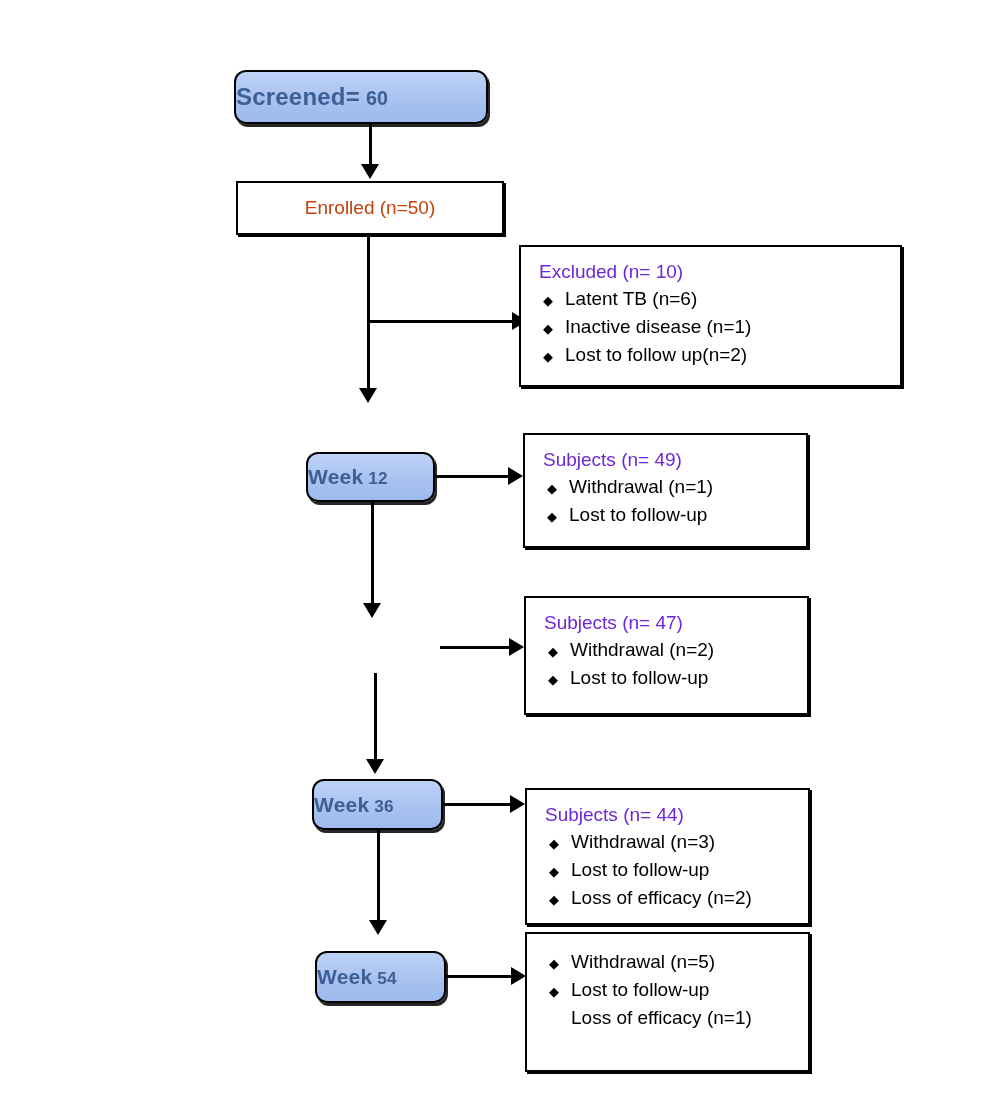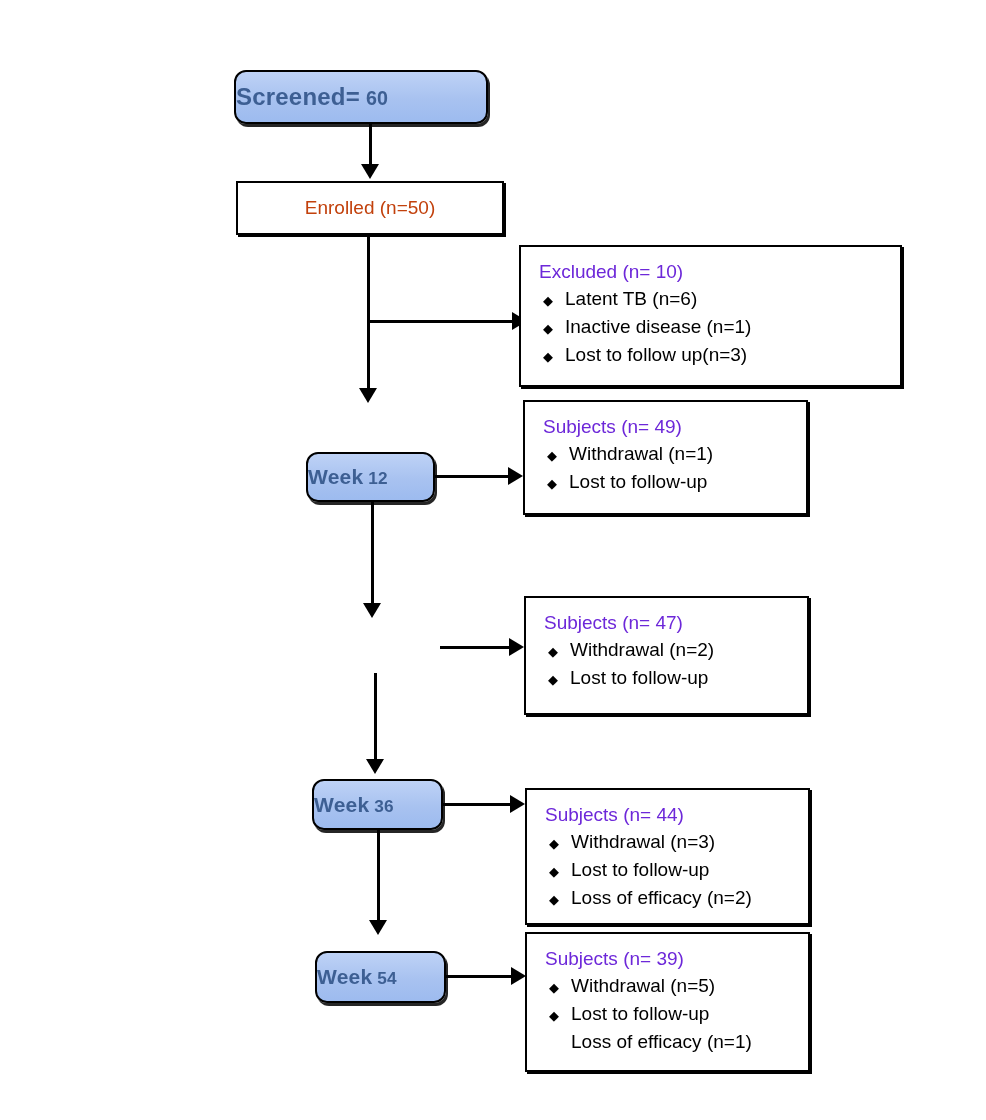--- a/index.html
+++ b/index.html
@@ -140,33 +140,33 @@
     <div class="list-item">
       <span class="bullet">◆</span>
       <span>Latent TB (n=6)</span>
     </div>
     <div class="list-item">
       <span class="bullet">◆</span>
       <span>Inactive disease (n=1)</span>
     </div>
     <div class="list-item">
       <span class="bullet">◆</span>
-      <span>Lost to follow up(n=3)</span>
+      <span>Lost to follow up(n=2)</span>
     </div>
   </div>
 
   <div class="node rbox" style="left:306px; top:452px; width:129px; height:50px;">
     <span class="rbox-label" style="font-size:21px;">
       <span>Week</span><span class="num" style="margin-left:5px;">12</span>
     </span>
   </div>
   <div class="hline" style="left:435px; top:475px; width:76px;"></div>
   <div class="arrow-right" style="left:508px; top:467px;"></div>
 
-  <div class="node box listbox" style="left:523px; top:400px; width:285px; height:115px;">
+  <div class="node box listbox" style="left:523px; top:433px; width:285px; height:115px;">
     <div class="list-head">Subjects (n= 49)</div>
     <div class="list-item">
       <span class="bullet">◆</span>
       <span>Withdrawal (n=1)</span>
     </div>
     <div class="list-item">
       <span class="bullet">◆</span>
       <span>Lost to follow-up</span>
     </div>
   </div>
@@ -221,21 +221,20 @@
 
   <div class="node rbox" style="left:315px; top:951px; width:131px; height:52px;">
     <span class="rbox-label" style="font-size:21px;">
       <span>Week</span><span class="num" style="margin-left:5px;">54</span>
     </span>
   </div>
   <div class="hline" style="left:446px; top:975px; width:68px;"></div>
   <div class="arrow-right" style="left:511px; top:967px;"></div>
 
   <div class="node box listbox" style="left:525px; top:932px; width:285px; height:140px;">
-    <div class="list-head">Subjects (n= 39)</div>
     <div class="list-item">
       <span class="bullet">◆</span>
       <span>Withdrawal (n=5)</span>
     </div>
     <div class="list-item">
       <span class="bullet">◆</span>
       <span>Lost to follow-up</span>
     </div>
     <div class="list-item">
       <span class="bullet empty">◆</span>

